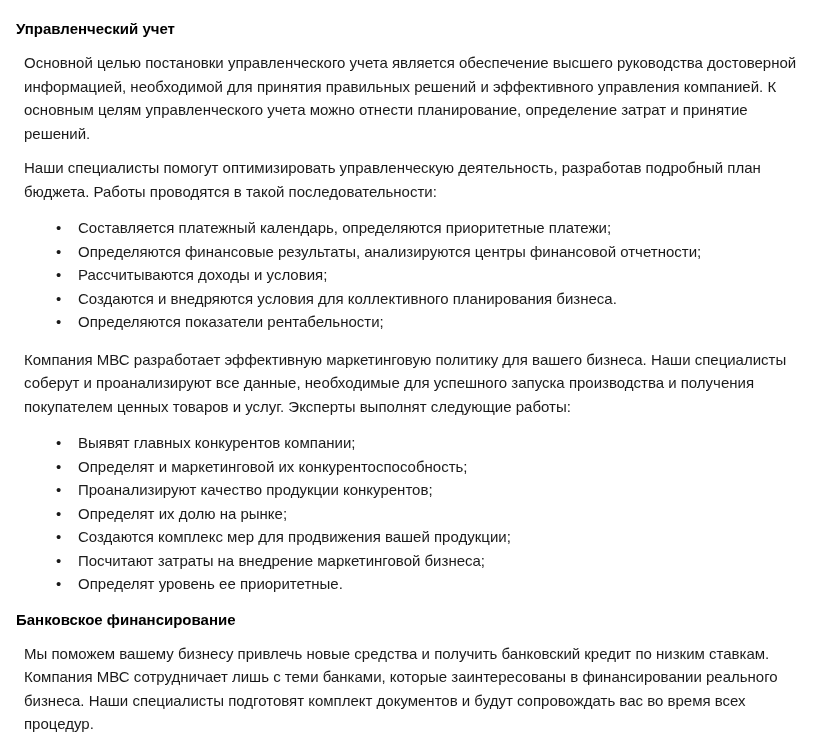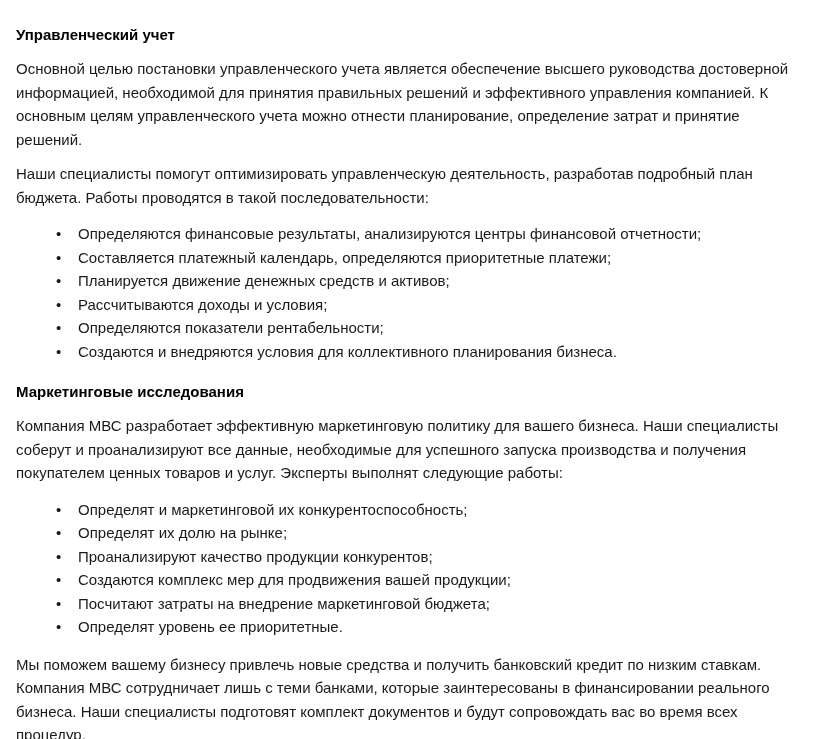--- a/index.html
+++ b/index.html
@@ -15,27 +15,27 @@
     box-sizing: border-box;
   }
   .document {
     padding: 6px 18px 10px 16px;
     box-sizing: border-box;
   }
   .section-heading {
     font-size: 15px;
     font-weight: bold;
     color: #000000;
-    margin: 19px 0 12px 0;
+    margin: 13px 0 12px 0;
     line-height: 20px;
   }
   .paragraph {
     font-size: 15px;
     line-height: 23.5px;
-    margin: 0 0 11px 0;
+    margin: 0 0 11px 8px;
     color: #1a1a1a;
   }
   .bullet-list {
     margin: 13px 0 14px 0;
     padding: 0 0 0 62px;
     list-style: none;
   }
   .bullet-item {
     font-size: 15px;
     line-height: 23.5px;
@@ -55,40 +55,40 @@
 </head>
 <body>
 
 <div class="document">
 
   <div class="section">
     <h2 class="section-heading">Управленческий учет</h2>
     <p class="paragraph">Основной целью постановки управленческого учета является обеспечение высшего руководства достоверной информацией, необходимой для принятия правильных решений и эффективного управления компанией. К основным целям управленческого учета можно отнести планирование, определение затрат и принятие решений.</p>
     <p class="paragraph">Наши специалисты помогут оптимизировать управленческую деятельность, разработав подробный план бюджета. Работы проводятся в такой последовательности:</p>
     <ul class="bullet-list">
+      <li class="bullet-item">Составляется платежный календарь, определяются приоритетные платежи;</li>
       <li class="bullet-item">Определяются финансовые результаты, анализируются центры финансовой отчетности;</li>
-      <li class="bullet-item">Составляется платежный календарь, определяются приоритетные платежи;</li>
-      <li class="bullet-item">Планируется движение денежных средств и активов;</li>
       <li class="bullet-item">Рассчитываются доходы и условия;</li>
+      <li class="bullet-item">Создаются и внедряются условия для коллективного планирования бизнеса.</li>
       <li class="bullet-item">Определяются показатели рентабельности;</li>
-      <li class="bullet-item">Создаются и внедряются условия для коллективного планирования бизнеса.</li>
     </ul>
   </div>
 
   <div class="section">
-    <h2 class="section-heading">Маркетинговые исследования</h2>
     <p class="paragraph">Компания МВС разработает эффективную маркетинговую политику для вашего бизнеса. Наши специалисты соберут и проанализируют все данные, необходимые для успешного запуска производства и получения покупателем ценных товаров и услуг. Эксперты выполнят следующие работы:</p>
     <ul class="bullet-list">
+      <li class="bullet-item">Выявят главных конкурентов компании;</li>
       <li class="bullet-item">Определят и маркетинговой их конкурентоспособность;</li>
+      <li class="bullet-item">Проанализируют качество продукции конкурентов;</li>
       <li class="bullet-item">Определят их долю на рынке;</li>
-      <li class="bullet-item">Проанализируют качество продукции конкурентов;</li>
       <li class="bullet-item">Создаются комплекс мер для продвижения вашей продукции;</li>
-      <li class="bullet-item">Посчитают затраты на внедрение маркетинговой бюджета;</li>
+      <li class="bullet-item">Посчитают затраты на внедрение маркетинговой бизнеса;</li>
       <li class="bullet-item">Определят уровень ее приоритетные.</li>
     </ul>
   </div>
 
   <div class="section">
+    <h2 class="section-heading">Банковское финансирование</h2>
     <p class="paragraph">Мы поможем вашему бизнесу привлечь новые средства и получить банковский кредит по низким ставкам. Компания МВС сотрудничает лишь с теми банками, которые заинтересованы в финансировании реального бизнеса. Наши специалисты подготовят комплект документов и будут сопровождать вас во время всех процедур.</p>
 
   </div>
 
 </div>
 
 </body></html>

